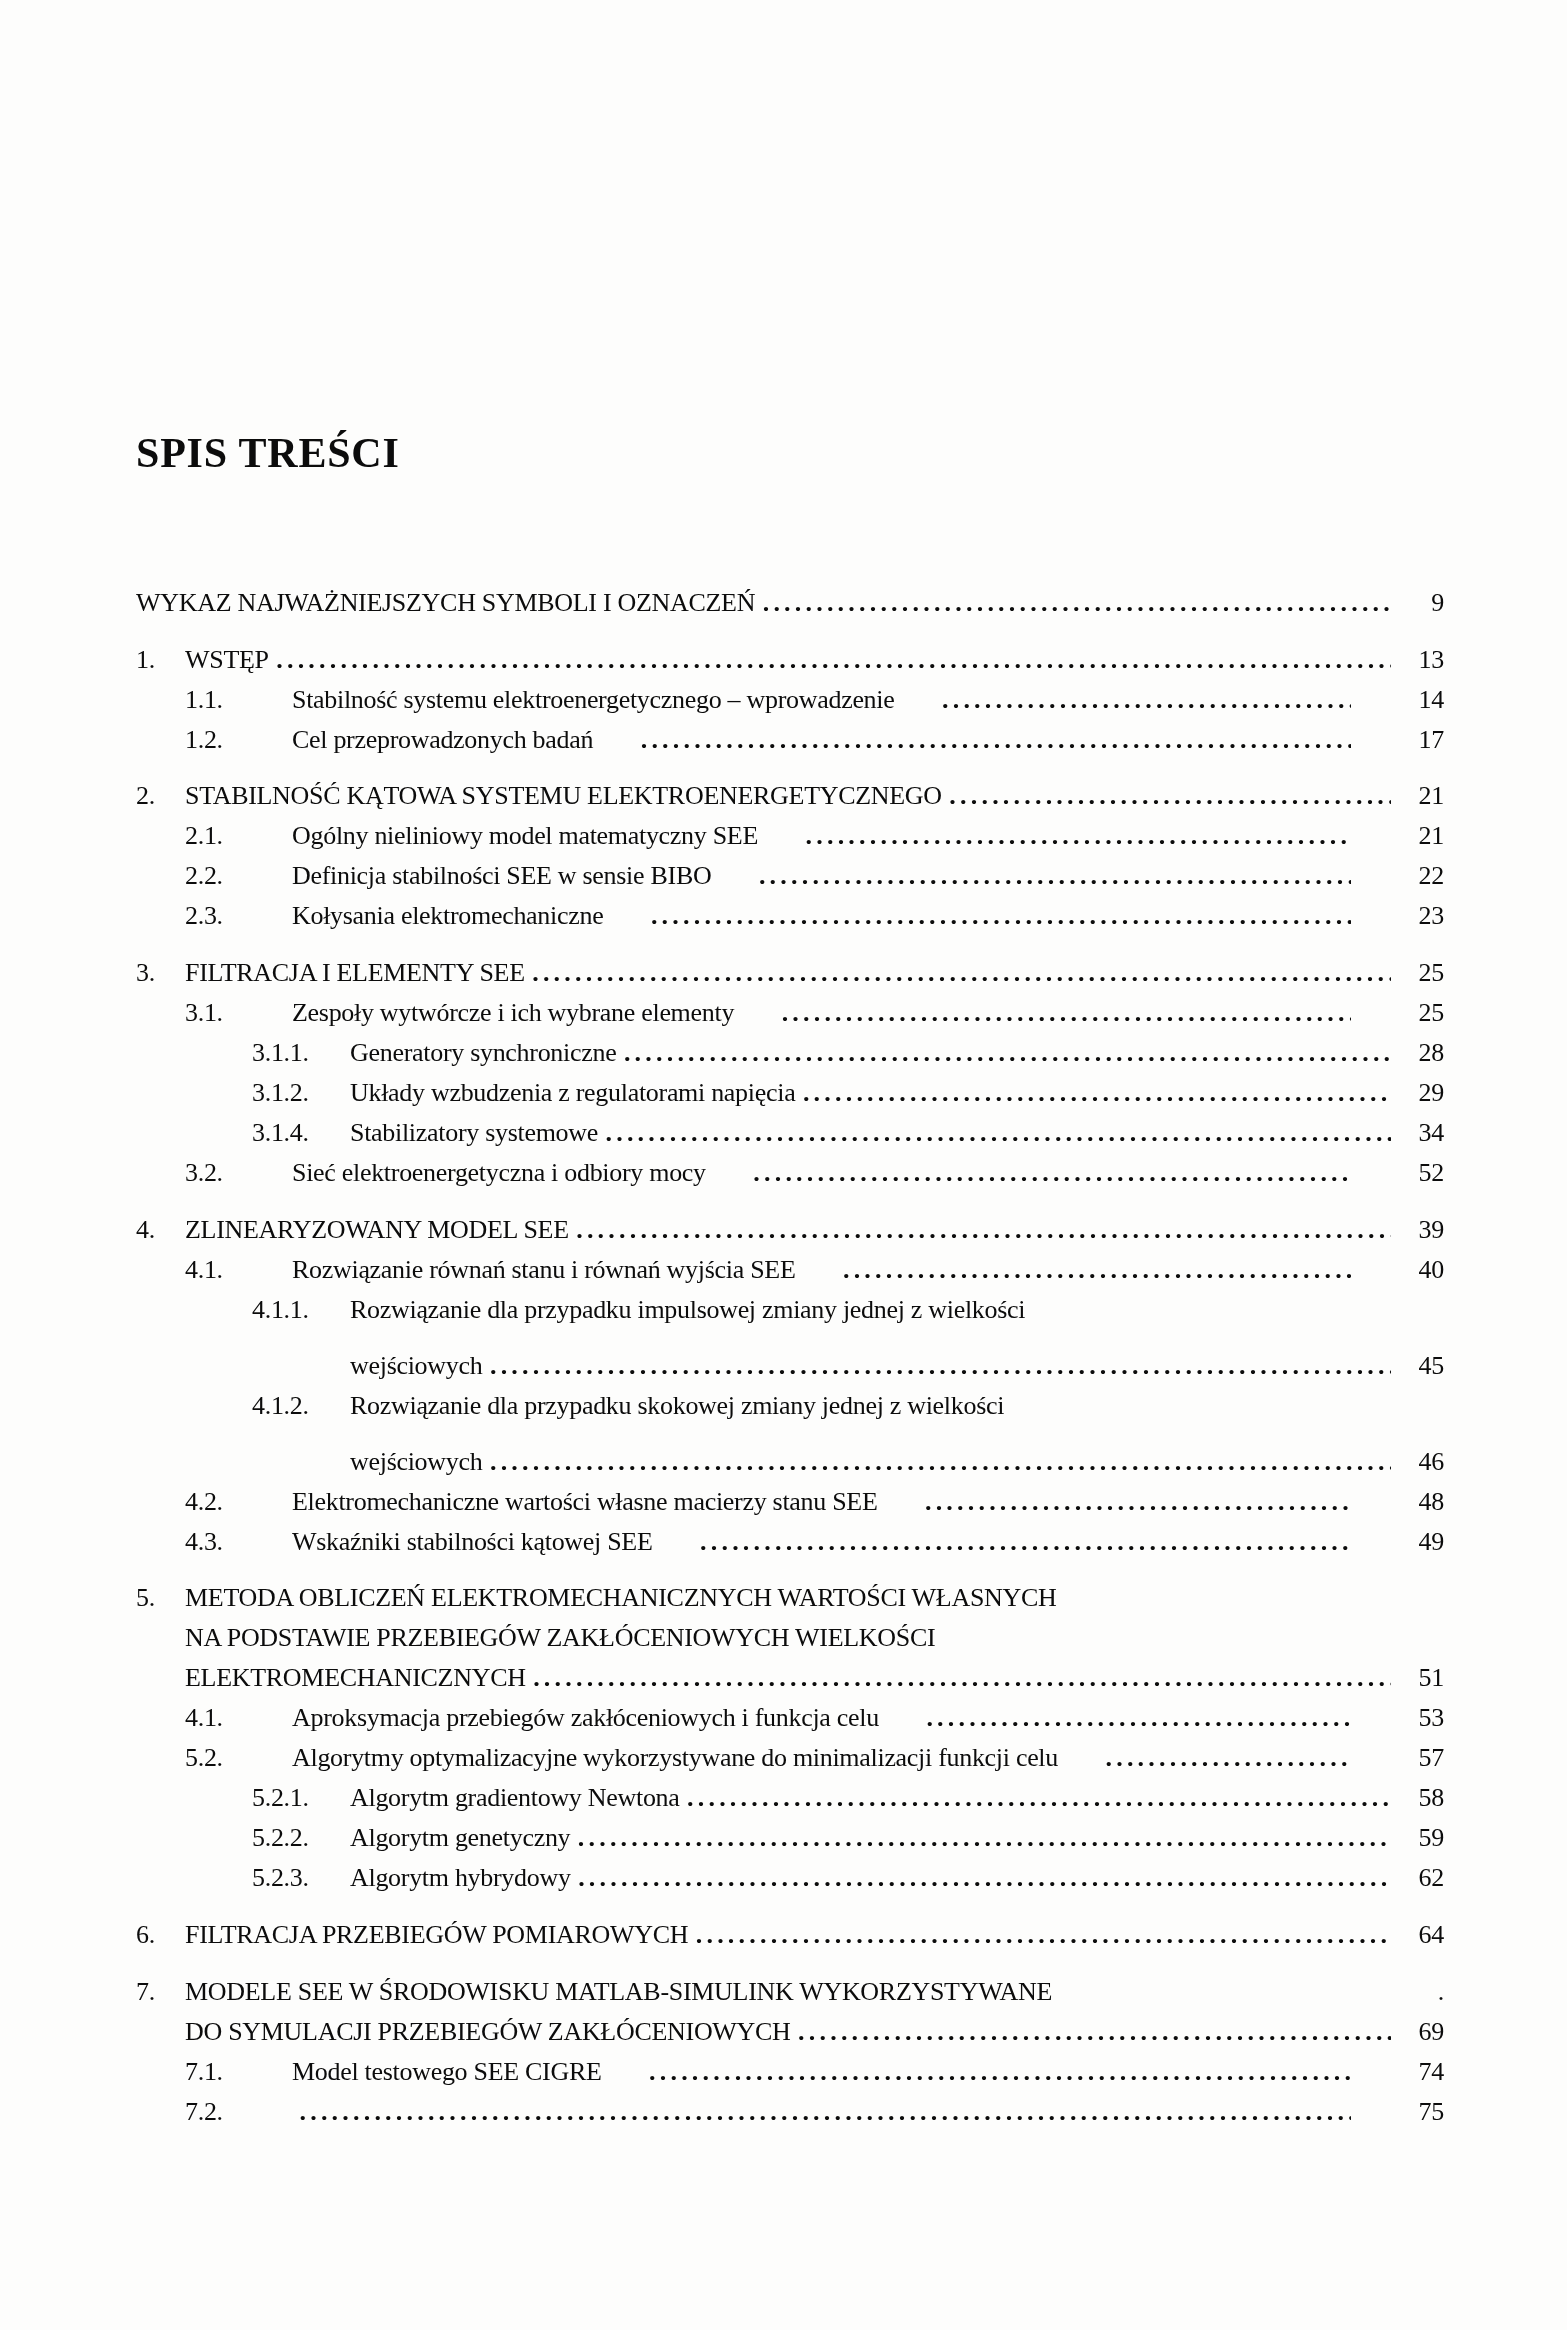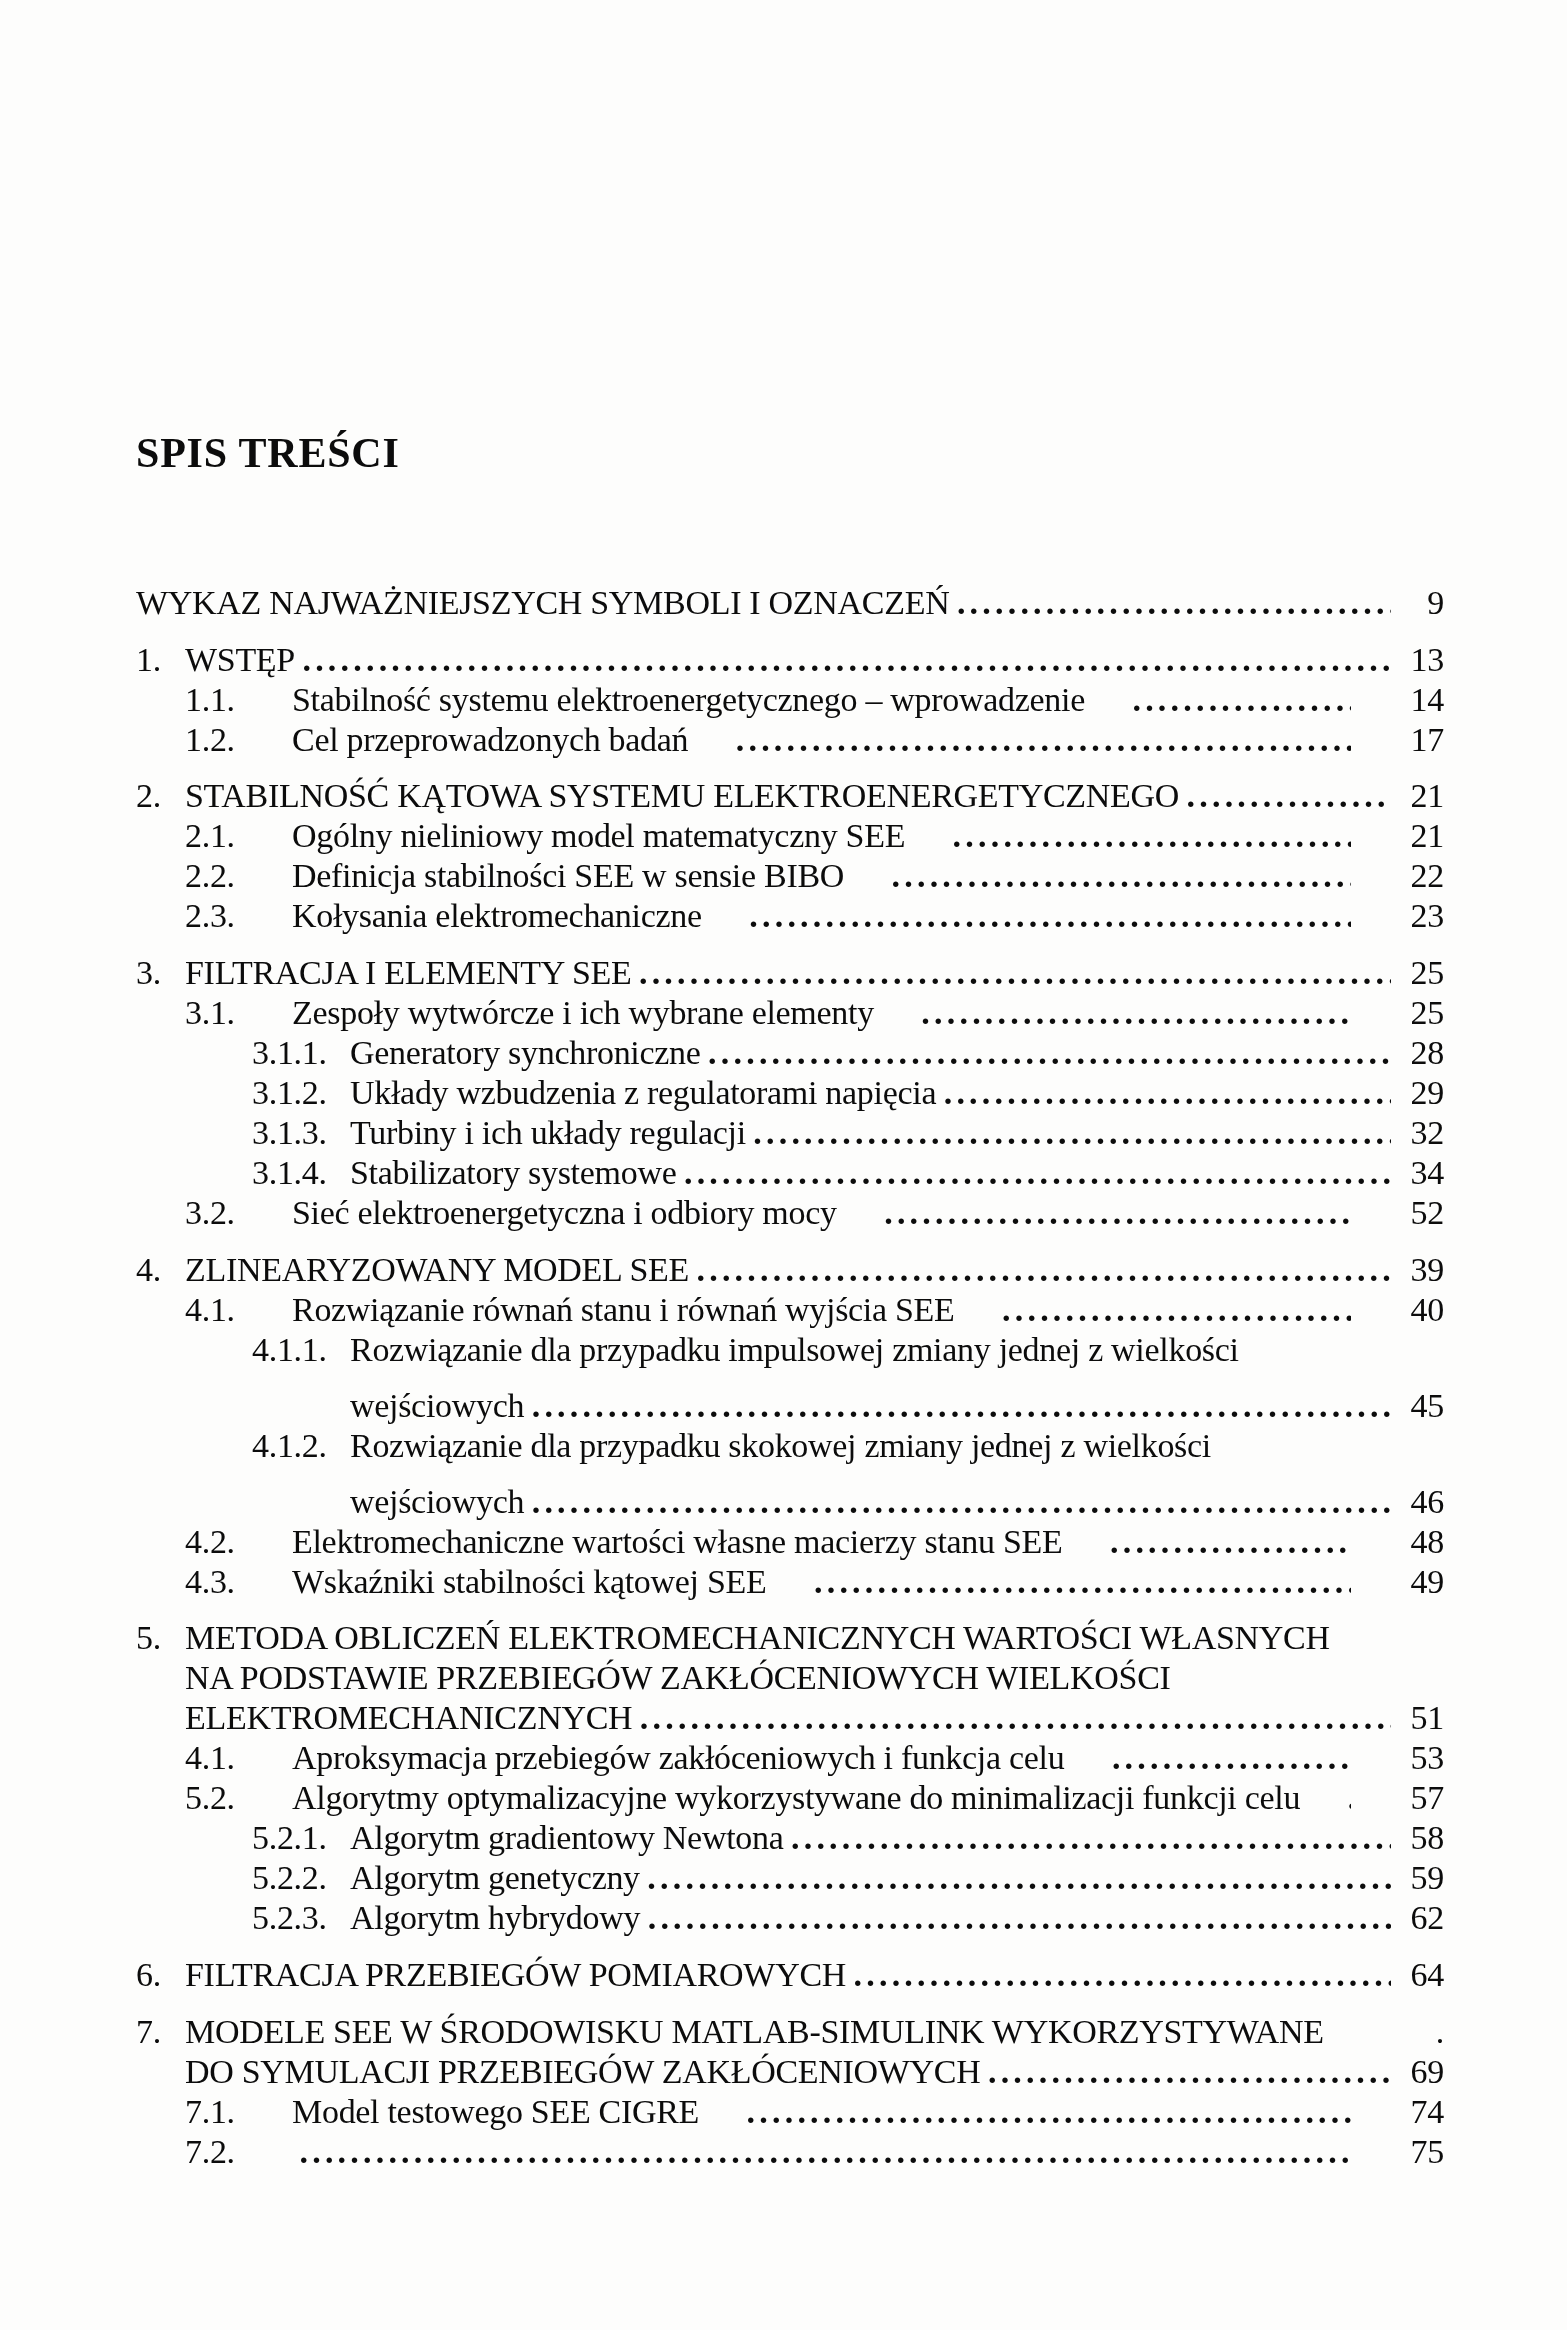--- a/index.html
+++ b/index.html
@@ -12,21 +12,21 @@
     font-family:"Liberation Serif","DejaVu Serif",serif;
     color:#0c0c0c;
     overflow:hidden;
   }
   .title{
     text-align:left;
     font-size:42px;line-height:42px;
     font-weight:bold;letter-spacing:0.8px;
     margin:0 0 109px 0;
   }
-  .toc{font-size:34px;letter-spacing:-0.3px;}
+  .toc{font-size:26px;letter-spacing:-0.3px;}
   .row{
     display:flex;align-items:baseline;
     height:40px;line-height:40px;
     white-space:nowrap;
   }
   .row .num{flex:0 0 auto;}
   .ch .num{width:49px;}
   .l2{padding-left:49px;gap:40px;}
   .l2 .num{width:67px;}
   .l3{padding-left:116px;}
@@ -119,26 +119,20 @@
         <span class="dots"></span>
         <span class="pg">28</span>
       </div>
       <div class="row l3">
         <span class="num">3.1.2.</span>
         <span class="txt">Układy wzbudzenia z regulatorami napięcia</span>
         <span class="dots"></span>
         <span class="pg">29</span>
       </div>
       <div class="row l3">
-        <span class="num">3.1.3.</span>
-        <span class="txt">Turbiny i ich układy regulacji</span>
-        <span class="dots"></span>
-        <span class="pg">32</span>
-      </div>
-      <div class="row l3">
         <span class="num">3.1.4.</span>
         <span class="txt">Stabilizatory systemowe</span>
         <span class="dots"></span>
         <span class="pg">34</span>
       </div>
       <div class="row l2">
         <span class="num">3.2.</span>
         <span class="txt">Sieć elektroenergetyczna i odbiory mocy</span>
         <span class="dots"></span>
         <span class="pg">52</span>

